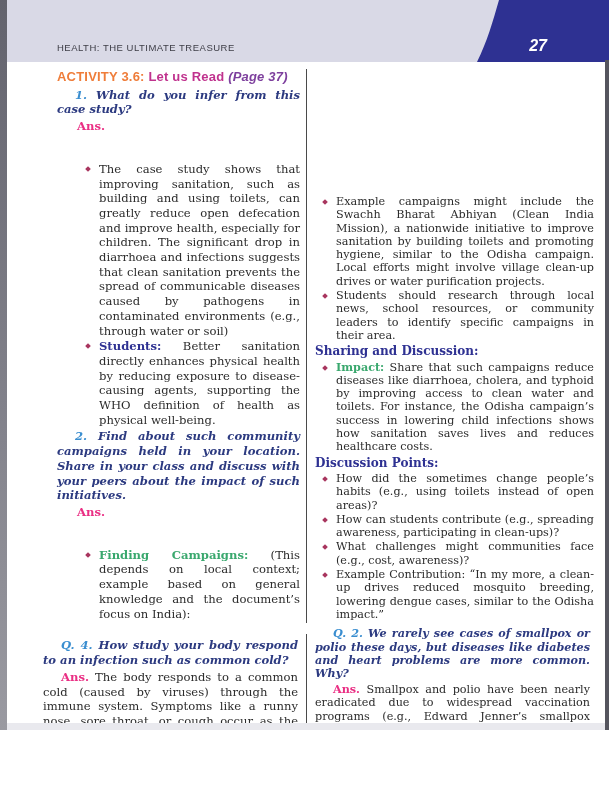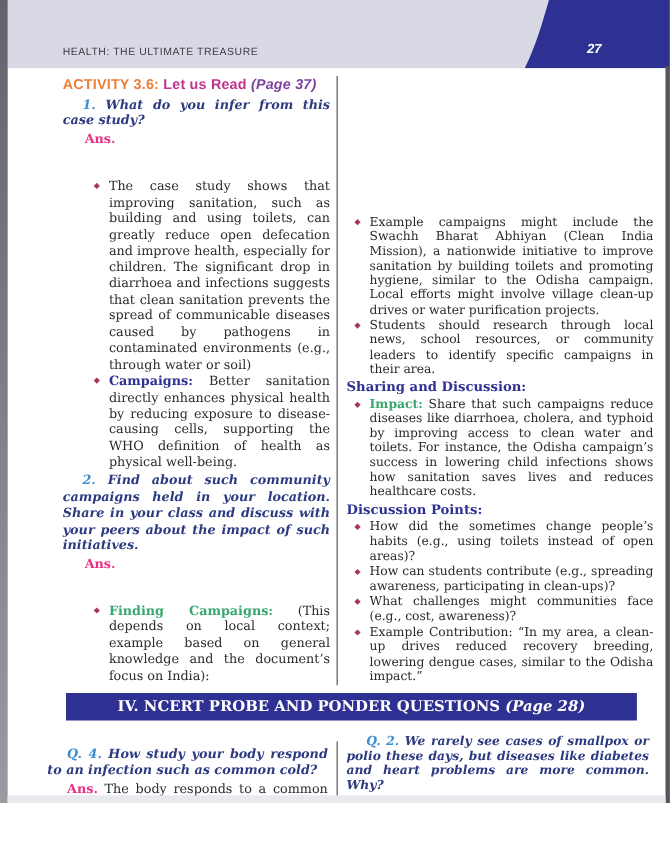--- a/index.html
+++ b/index.html
@@ -14,21 +14,21 @@
   .edge-bottom{ position:absolute; left:7px; right:4px; bottom:0; height:7px; background:#e9e9ee; z-index:6; }
 
   
   header { position:absolute; left:7px; right:0; top:0; height:62px; background:#d9d9e6; z-index:2; }
   .hdr-title { position:absolute; left:50px; bottom:9px;
                font-family:"Liberation Sans", sans-serif; font-size:9.5px;
                color:#3d3d46; letter-spacing:.5px; }
   .swoosh { position:absolute; right:0; top:0; width:132px; height:62px; display:block; }
   .pagenum { position:absolute; right:62px; top:37px; color:#ffffff;
              font-family:"Liberation Sans", sans-serif; font-weight:bold;
-             font-size:12px; font-style:italic; z-index:3; }
+             font-size:16px; font-style:italic; z-index:3; }
 
   main { position:absolute; top:62px; left:7px; right:4px; bottom:7px; padding-top:7px; z-index:1; }
 
   .cols { display:flex; align-items:flex-end; }
   .col  { box-sizing:border-box; font-size:11.6px; line-height:14.7px; text-align:justify; }
   .top-section .col-l { width:300px; padding:1px 6px 0 50px; border-right:1.5px solid #4a4a4a; }
   .top-section .col-r { width:293px; padding:2px 6px 0 8px; font-size:11.2px; line-height:13.3px; }
   .bot-section .col-l { width:300px; padding:2px 8px 0 36px; border-right:1.5px solid #4a4a4a; }
   .bot-section .col-r { width:293px; padding:2px 10px 0 8px; font-size:11.2px; line-height:13.4px; }
 
@@ -94,22 +94,22 @@
         </p>
         <p class="ans-label">Ans.</p>
 
         <ul class="bullets">
           <li>
             <span class="blt"></span>
             <span>The case study shows that improving sanitation, such as building and using toilets, can greatly reduce open defecation and improve health, especially for children. The significant drop in diarrhoea and infections suggests that clean sanitation prevents the spread of communicable diseases caused by pathogens in contaminated environments (e.g., through water or soil)</span>
           </li>
           <li>
             <span class="blt"></span>
-            <span class="lbl lbl-navy">Campaigns:</span>
-            <span>Better sanitation directly enhances physical health by reducing exposure to disease-causing cells, supporting the WHO definition of health as physical well-being.</span>
+            <span class="lbl lbl-navy">Students:</span>
+            <span>Better sanitation directly enhances physical health by reducing exposure to disease-causing agents, supporting the WHO definition of health as physical well-being.</span>
           </li>
         </ul>
 
         <p class="question">
           <span class="qnum">2.</span>
           <span>Find about such community campaigns held in your location. Share in your class and discuss with your peers about the impact of such initiatives.</span>
         </p>
         <p class="ans-label">Ans.</p>
 
         <ul class="bullets">
@@ -151,30 +151,26 @@
           <li>
             <span class="blt"></span>
             <span>How can students contribute (e.g., spreading awareness, participating in clean-ups)?</span>
           </li>
           <li>
             <span class="blt"></span>
             <span>What challenges might communities face (e.g., cost, awareness)?</span>
           </li>
           <li>
             <span class="blt"></span>
-            <span>Example Contribution: “In my area, a clean-up drives reduced recovery breeding, lowering dengue cases, similar to the Odisha impact.”</span>
+            <span>Example Contribution: “In my more, a clean-up drives reduced mosquito breeding, lowering dengue cases, similar to the Odisha impact.”</span>
           </li>
         </ul>
       </div>
     </div>
 
-    <div class="banner">
-      <span class="banner-title">IV. NCERT PROBE AND PONDER QUESTIONS</span>
-      <span class="banner-page">(Page 28)</span>
-    </div>
 
     <div class="cols bot-section">
       <div class="col col-l">
         <p class="question">
           <span class="qnum">Q. 4.</span>
           <span>How study your body respond to an infection such as common cold?</span>
         </p>
         <p class="ans-para">
           <span class="ans-inline">Ans.</span>
           <span>The body responds to a common cold (caused by viruses) through the immune system. Symptoms like a runny nose, sore throat, or cough occur as the body fights the infection. The immune system produces antibodies to neutralize the virus, and white blood cells attack infected cells. Rest, hydration, and sometimes medication (e.g., for fever) help recovery.</span>

